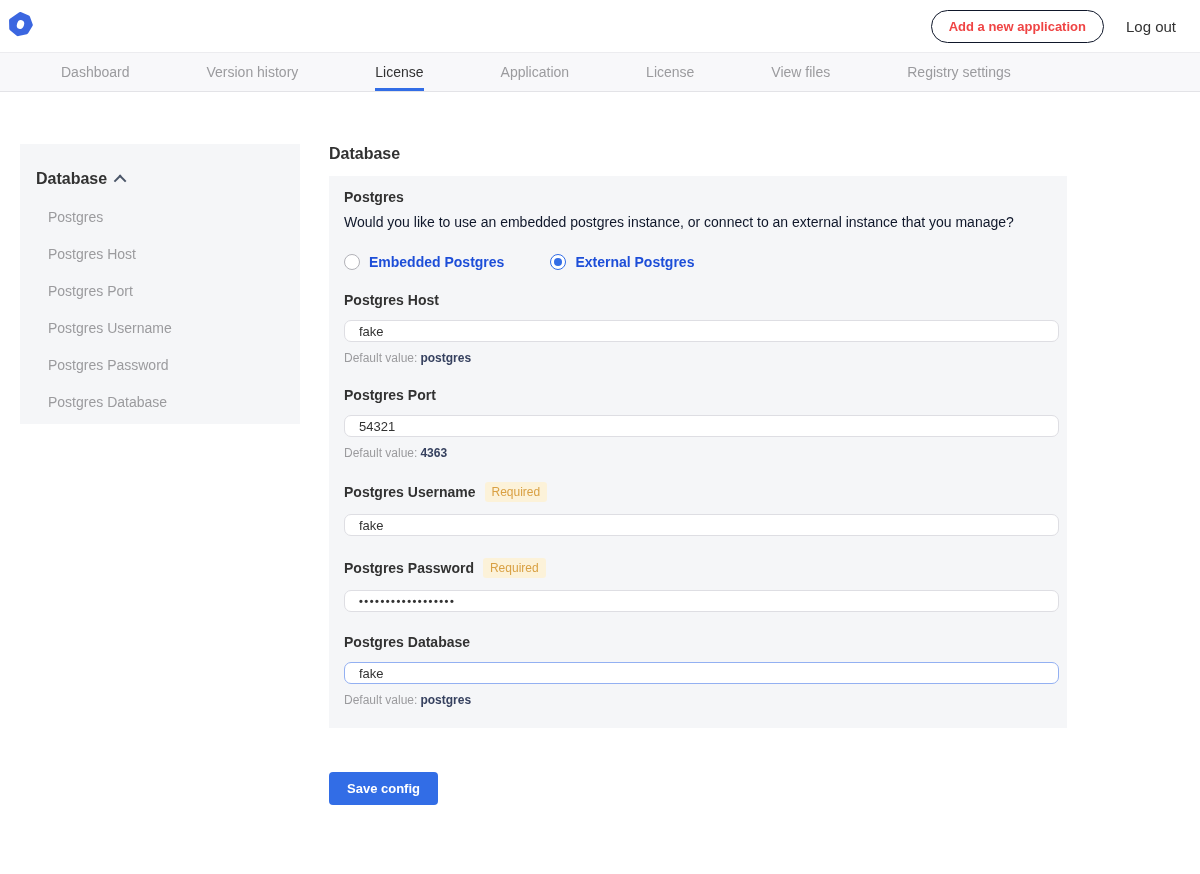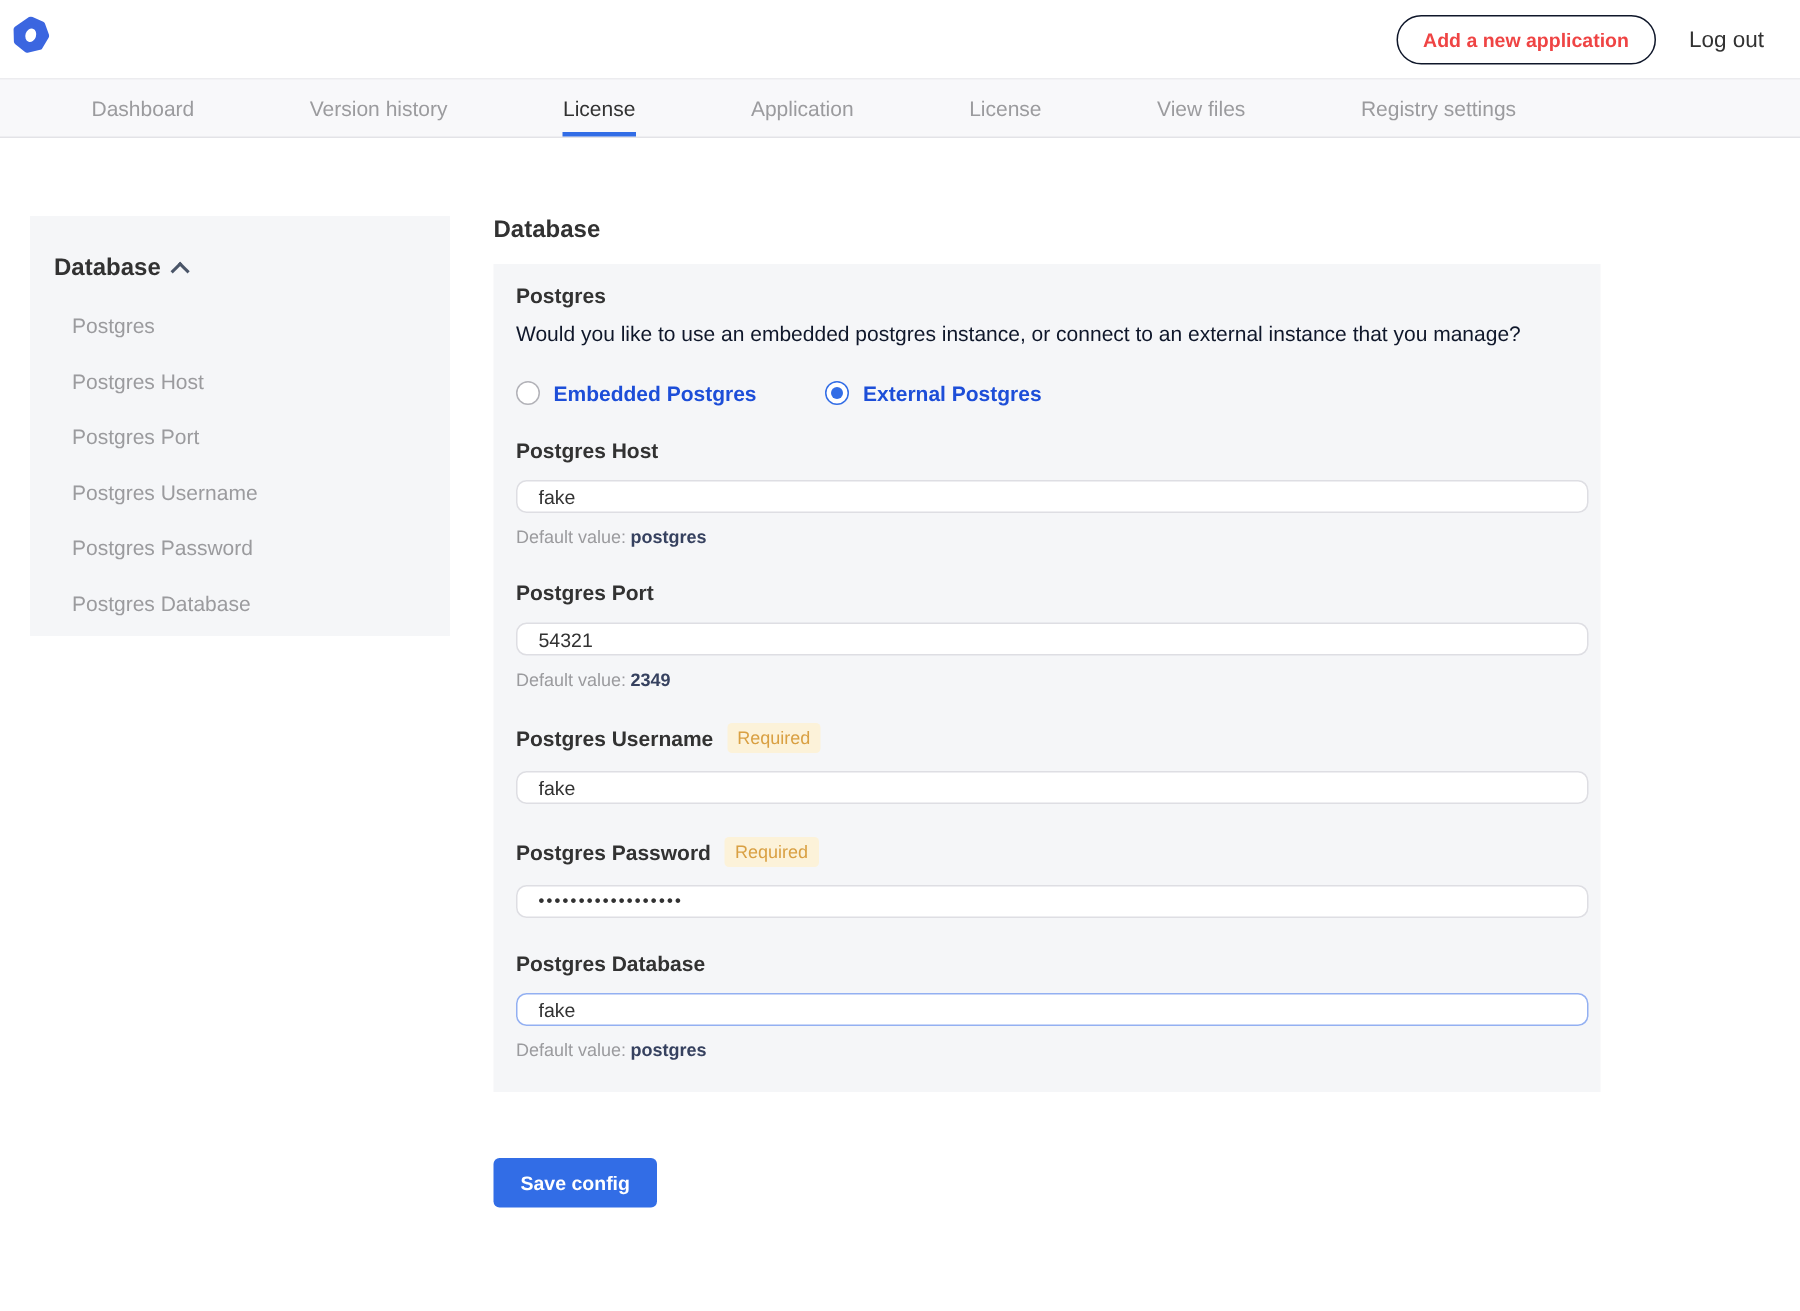--- a/index.html
+++ b/index.html
@@ -239,21 +239,21 @@
         <span>Default value:</span><span class="helper-value">postgres</span>
       </div>
     </div>
 
     <div>
       <div class="field-label">
         <span>Postgres Port</span>
       </div>
       <input class="text-input" type="text" value="54321" style="">
       <div class="helper">
-        <span>Default value:</span><span class="helper-value">2349</span>
+        <span>Default value:</span><span class="helper-value">4363</span>
       </div>
     </div>
 
     <div>
       <div class="field-label">
         <span>Postgres Username</span>
         <span class="required-badge">Required</span>
       </div>
       <input class="text-input" type="text" value="fake" style="">
     </div>

